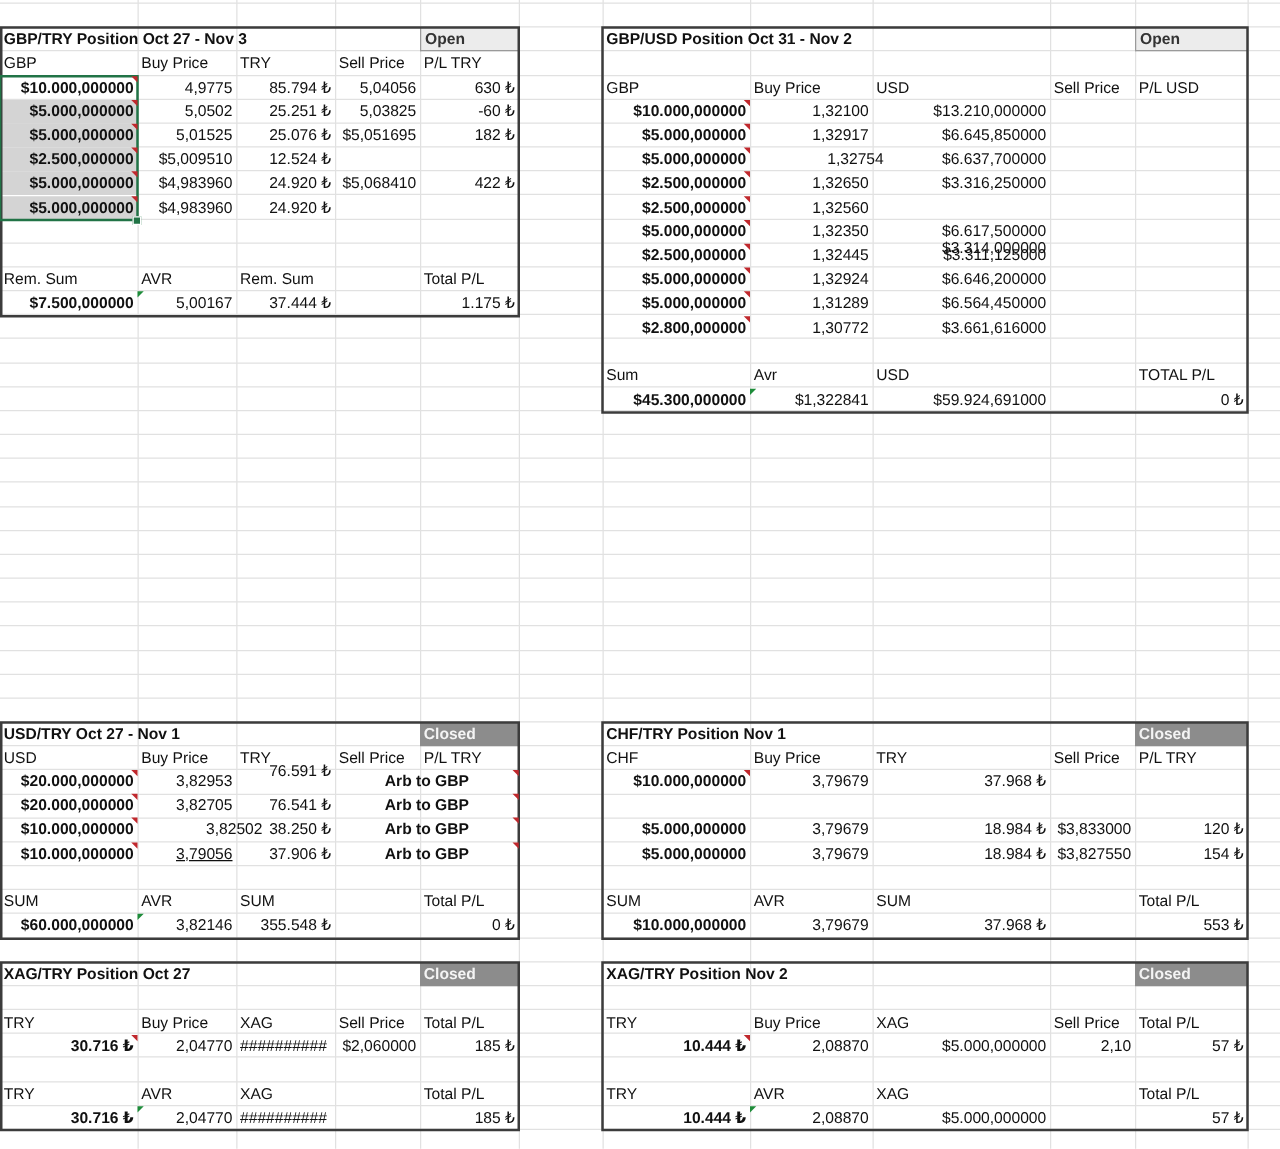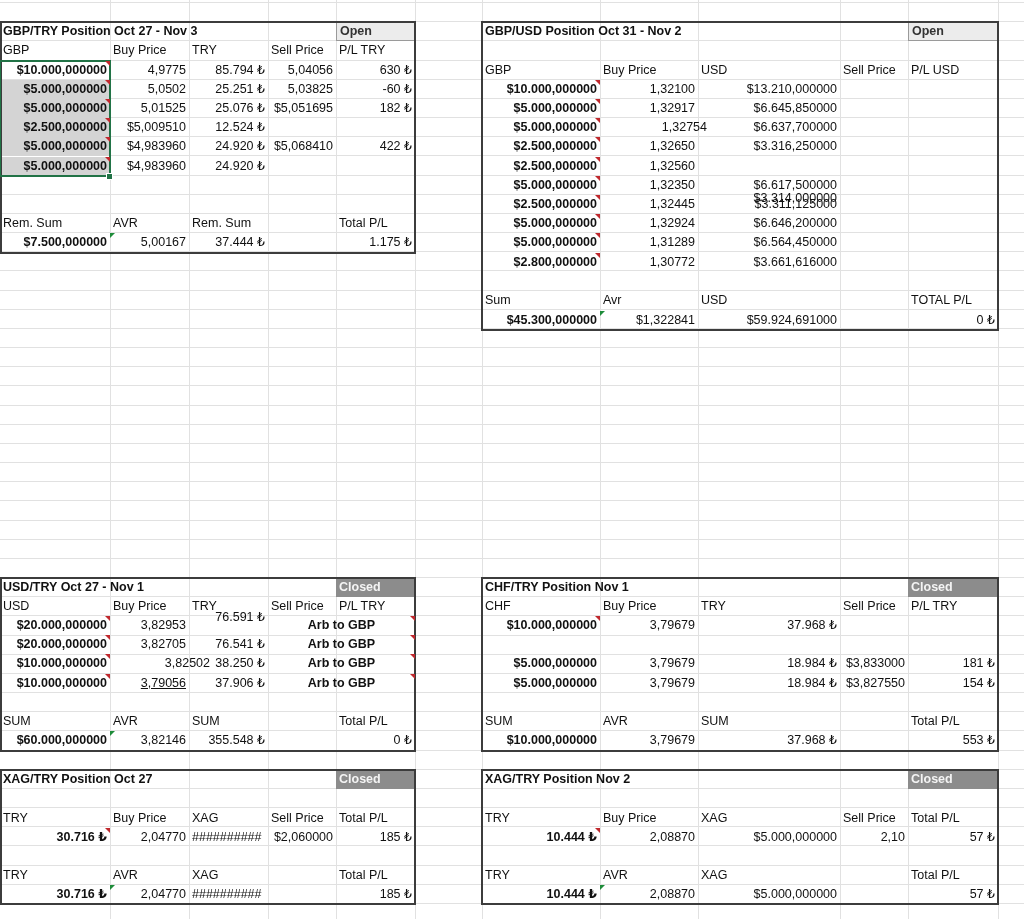--- a/index.html
+++ b/index.html
@@ -261,21 +261,21 @@
       <div class="cell r" style="left: 908px; top: 616px; width: 90px;"></div>
       <div class="cell r b" style="left: 482px; top: 635px; width: 118px;"></div>
       <div class="cell r" style="left: 600px; top: 635px; width: 98px;"></div>
       <div class="cell r" style="left: 698px; top: 635px; width: 142px;"></div>
       <div class="cell r" style="left: 840px; top: 635px; width: 68px;"></div>
       <div class="cell r" style="left: 908px; top: 635px; width: 90px;"></div>
       <div class="cell r b" style="left: 482px; top: 654px; width: 118px;">$5.000,000000</div>
       <div class="cell r" style="left: 600px; top: 654px; width: 98px;">3,79679</div>
       <div class="cell r" style="left: 698px; top: 654px; width: 142px;">18.984 ₺</div>
       <div class="cell r" style="left: 840px; top: 654px; width: 68px;">$3,833000</div>
-      <div class="cell r" style="left: 908px; top: 654px; width: 90px;">181 ₺</div>
+      <div class="cell r" style="left: 908px; top: 654px; width: 90px;">120 ₺</div>
       <div class="cell r b" style="left: 482px; top: 674px; width: 118px;">$5.000,000000</div>
       <div class="cell r" style="left: 600px; top: 674px; width: 98px;">3,79679</div>
       <div class="cell r" style="left: 698px; top: 674px; width: 142px;">18.984 ₺</div>
       <div class="cell r" style="left: 840px; top: 674px; width: 68px;">$3,827550</div>
       <div class="cell r" style="left: 908px; top: 674px; width: 90px;">154 ₺</div>
     </div>
 
   <div class="cell" style="left:482px;top:712px;width:118px">SUM</div>
   <div class="cell" style="left:600px;top:712px;width:98px">AVR</div>
   <div class="cell" style="left:698px;top:712px;width:142px">SUM</div>

